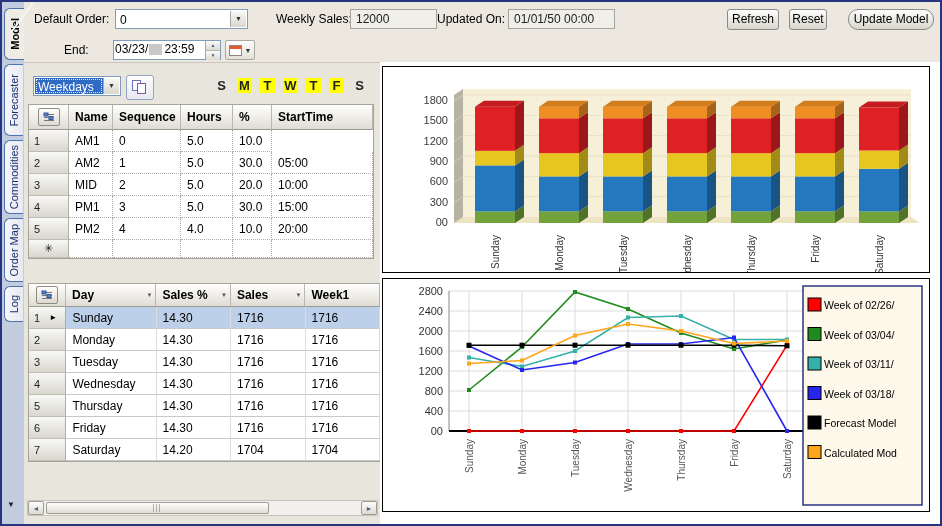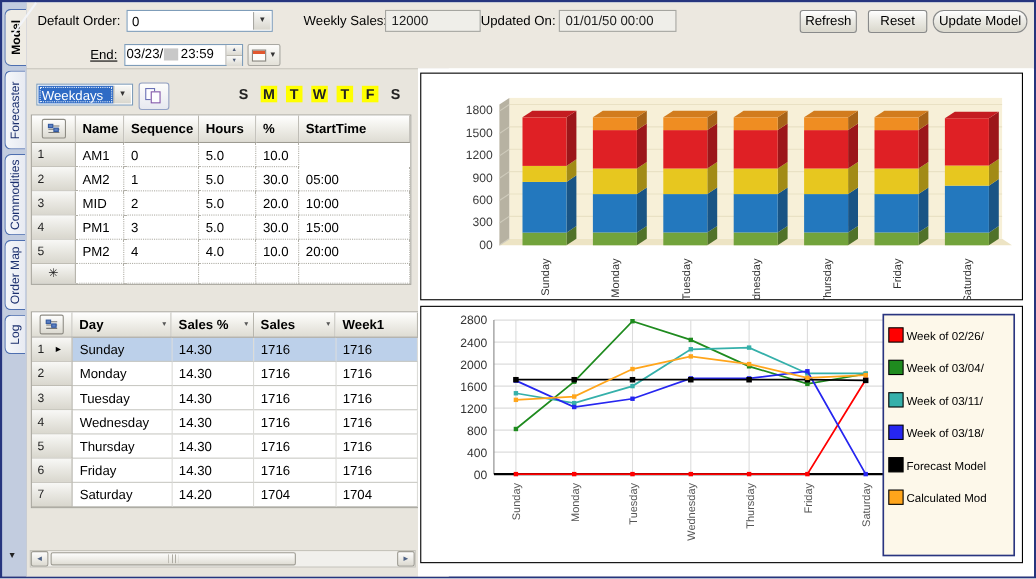--- a/index.html
+++ b/index.html
@@ -114,24 +114,24 @@
     <span class="lbl" style="left:10px;top:10px;">Default Order:</span>
     <div class="combo" style="left:91px;top:7px;width:133px;">
       <span class="combo-val">0</span>
       <span class="drop">▼</span>
     </div>
     <span class="lbl" style="left:252px;top:10px;">Weekly Sales:</span>
     <div class="ro" style="left:326px;top:7px;width:80px;">12000</div>
     <span class="lbl" style="left:413px;top:10px;">Updated On:</span>
     <div class="ro" style="left:484px;top:7px;width:100px;">01/01/50 00:00</div>
     <div class="btn3d" style="left:703px;top:7px;width:52px;">Refresh</div>
-    <div class="btn3d" style="left:765px;top:7px;width:54px;">Reset</div>
+    <div class="btn3d" style="left:765px;top:7px;width:38px;">Reset</div>
     <div class="btn3d" style="left:824px;top:7px;width:86px;border-radius:10px;">Update Model</div>
 
-    <span class="lbl" style="left:58px;top:41px;text-decoration:underline;">End:</span>
+    <span class="lbl" style="left:40px;top:41px;">End:</span>
     <div class="datefield" style="left:89px;top:38px;width:108px;">
       <span>03/23/</span><span class="redact"></span><span>23:59</span>
       <span class="spin">
         <span>▲</span>
         <span>▼</span>
       </span>
     </div>
     <div class="calbtn" style="left:201px;top:38px;width:30px;">
       <span class="calicon"></span>
       <span class="drop-plain">▼</span>

